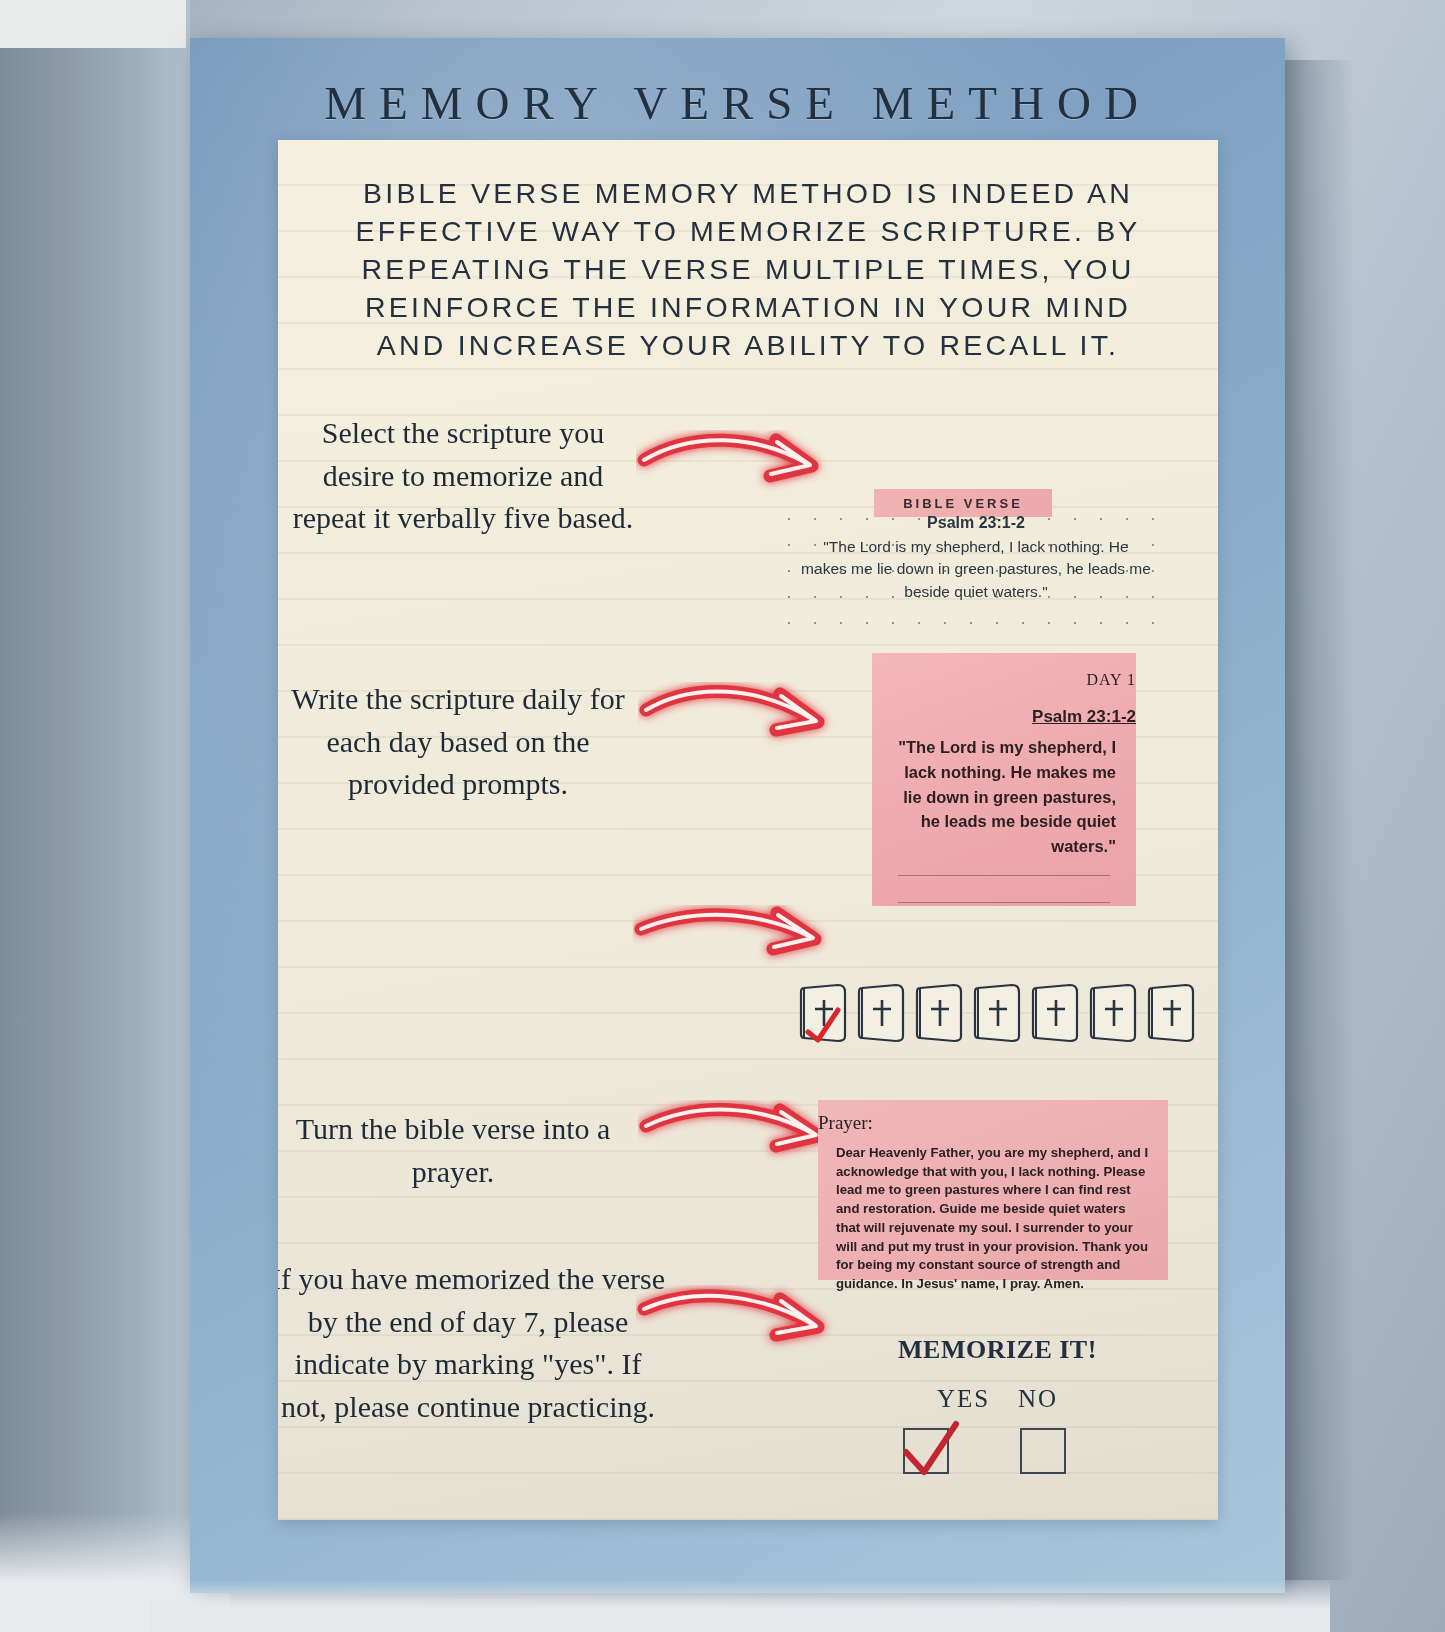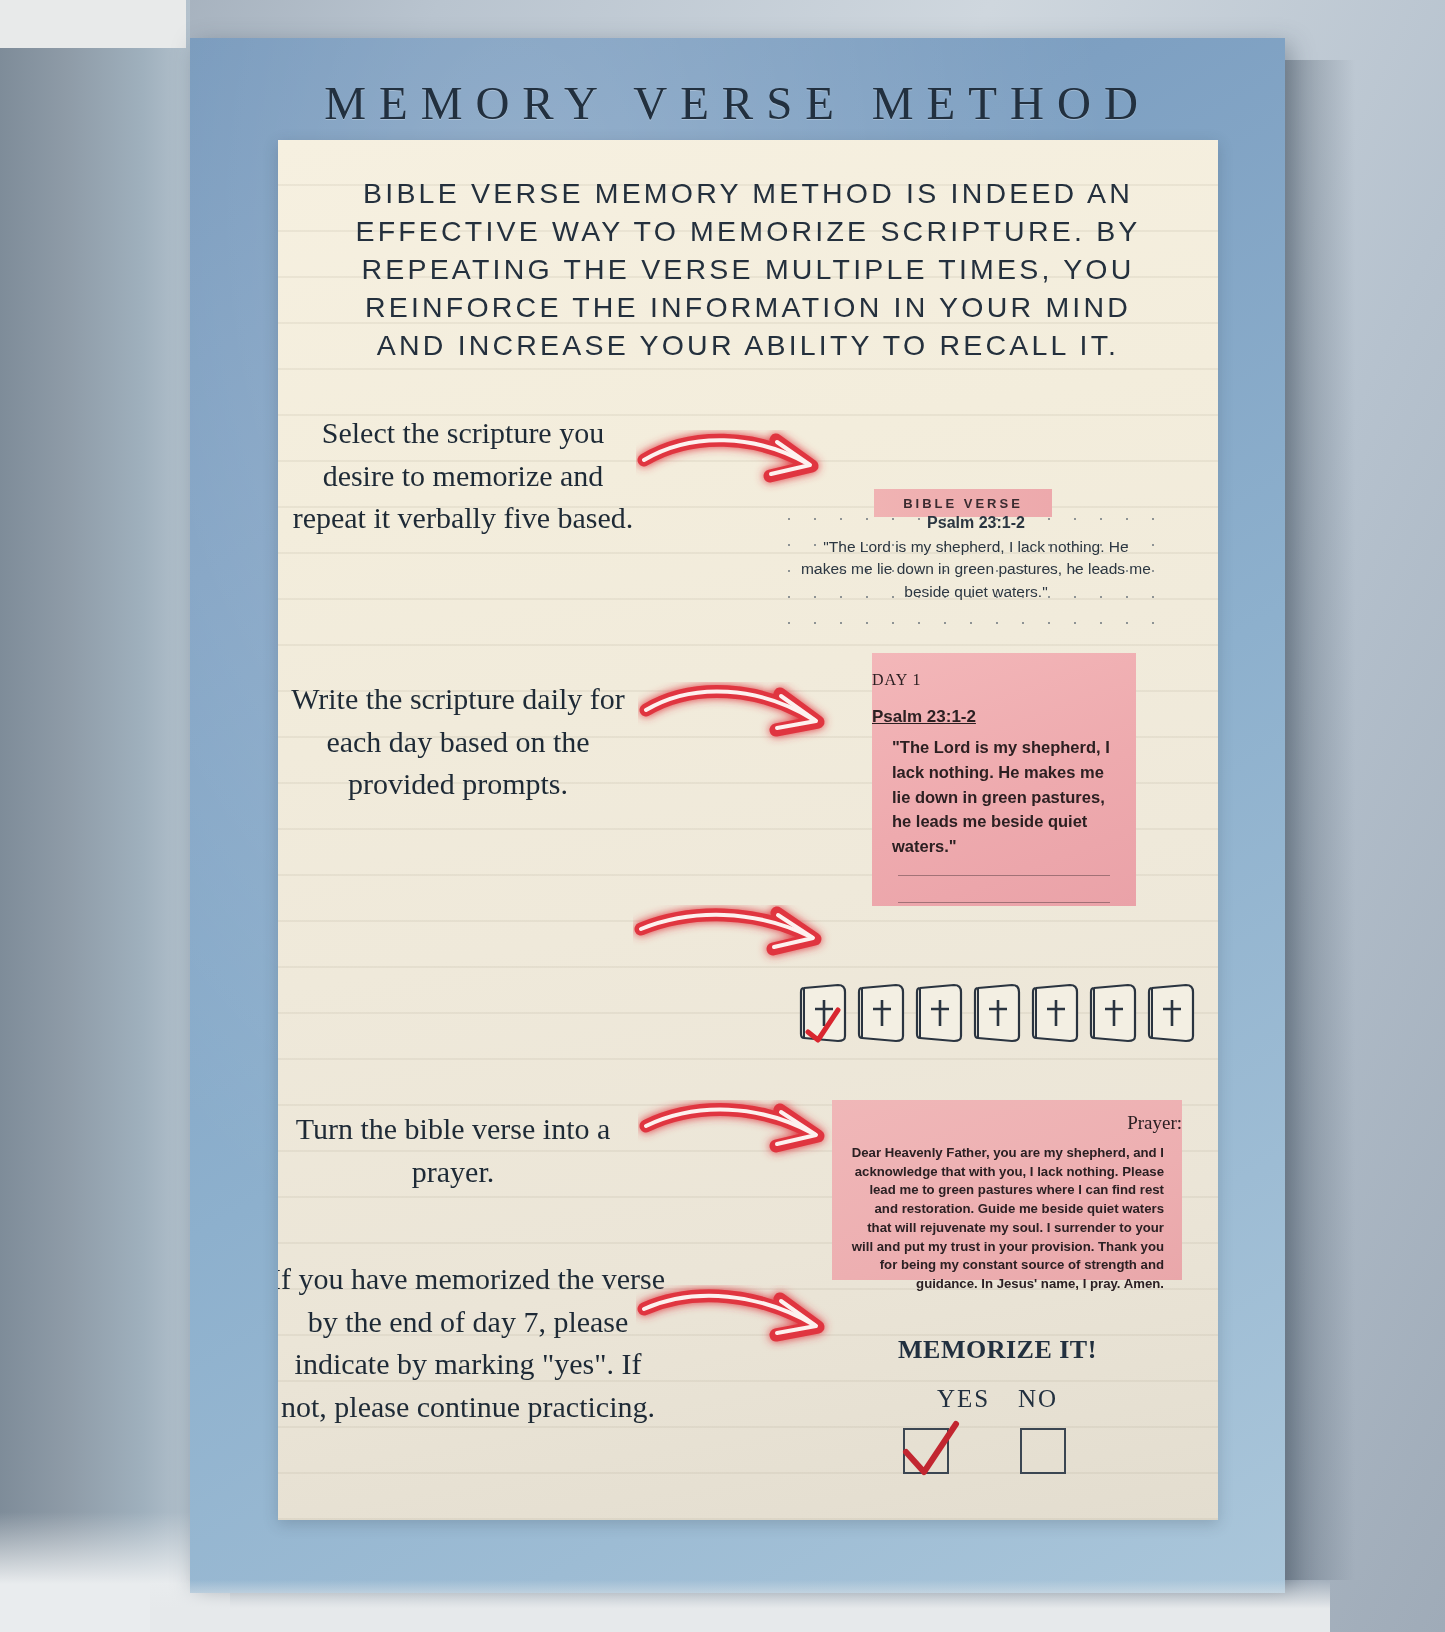--- a/index.html
+++ b/index.html
@@ -153,21 +153,21 @@
   .bv-body {
     position: relative;
     font-size: 15.5px;
     line-height: 1.45;
     padding: 4px 24px 0 24px;
   }
   
   .day-card {
     position: absolute;
     background: linear-gradient(160deg, #f3b7b9 0%, #eeaaae 55%, #eaa2a8 100%);
-    text-align: left;
+    text-align: right;
     color: #2c2022;
     font-family: "Liberation Sans", sans-serif;
   }
   .day-card .day-title {
     font-size: 16px;
     letter-spacing: 1px;
     padding-top: 18px;
     font-family: "Liberation Serif", serif;
   }
   .day-card .day-ref {
@@ -197,22 +197,21 @@
     position: relative;
     width: 52px;
     height: 62px;
   }
   
   .prayer-card {
     position: absolute;
     background: linear-gradient(160deg, #f0b7b8 0%, #edafb1 60%, #e9a7aa 100%);
     color: #2b2023;
     font-family: "Liberation Sans", sans-serif;
-    text-align: right;
-    margin-left: 14px;
+    text-align: left;
   }
   .prayer-card .p-title {
     font-family: "Liberation Serif", serif;
     font-size: 19px;
     padding-top: 12px;
   }
   .prayer-card .p-body {
     font-size: 13.2px;
     font-weight: bold;
     line-height: 1.42;

